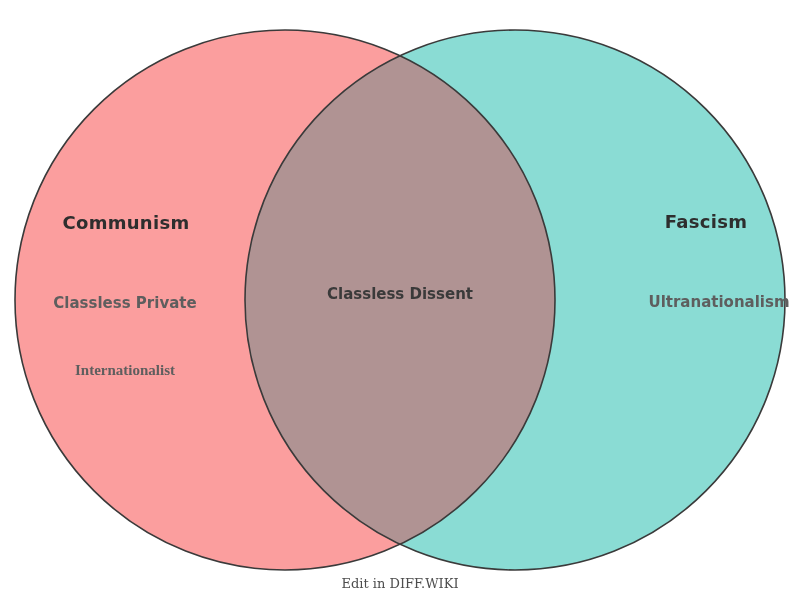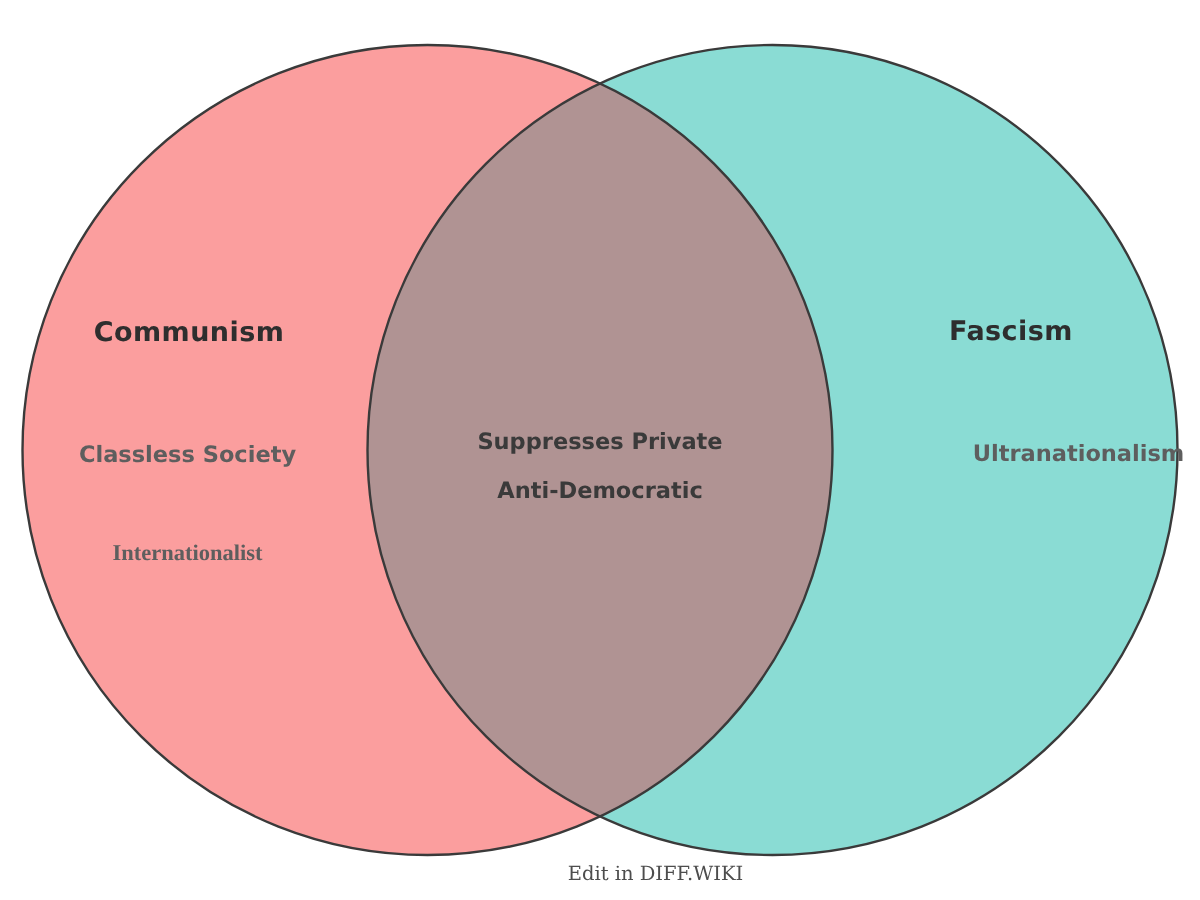--- a/index.html
+++ b/index.html
@@ -40,43 +40,41 @@
   }
   .footer-credit {
     position: absolute;
     left: 400px; top: 583px;
     transform: translate(-50%, -50%);
     font-family: "DejaVu Serif", serif;
     font-size: 13px;
     font-weight: normal;
     color: #4d4d4d;
     white-space: nowrap;
-    margin-left: 37px;
   }
 </style>
 </head>
 <body>
 
 <div class="stage">
 
   <svg width="800" height="600" viewBox="0 0 800 600">
 
     <circle cx="285" cy="300" r="270" fill="#FB9E9E"></circle>
     <circle cx="515" cy="300" r="270" fill="#8ADCD4"></circle>
     <path d="M 400 55.72 A 270 270 0 0 1 400 544.28 A 270 270 0 0 1 400 55.72 Z" fill="#B09393"></path>
 
     <circle cx="285" cy="300" r="270" fill="none" stroke-width="1.6" stroke="#3a3a3a"></circle>
     <circle cx="515" cy="300" r="270" fill="none" stroke-width="1.6" stroke="#3a3a3a"></circle>
   </svg>
 
   <div class="label set-title" style="left:126px; top:222px;">Communism</div>
-  <div class="label side-item" style="left:125px; top:303px;">Classless Society</div>
+  <div class="label side-item" style="left:125px; top:303px;">Classless Private</div>
   <div class="label side-item" style="left:125px; top:370px;font-family:Liberation Serif, serif;">Internationalist</div>
 
-  <div class="label center-item" style="left:400px; top:294px;">Suppresses Private</div>
-  <div class="label center-item" style="left:400px; top:327px;">Anti-Democratic</div>
+  <div class="label center-item" style="left:400px; top:294px;">Classless Dissent</div>
 
-  <div class="label set-title" style="left:674px; top:221px;">Fascism</div>
+  <div class="label set-title" style="left:706px; top:221px;">Fascism</div>
   <div class="label side-item" style="left:675px; top:302px;margin-left:44px;">Ultranationalism</div>
 
   <div class="footer-credit">Edit in DIFF.WIKI</div>
 
 </div>
 
 </body></html>

